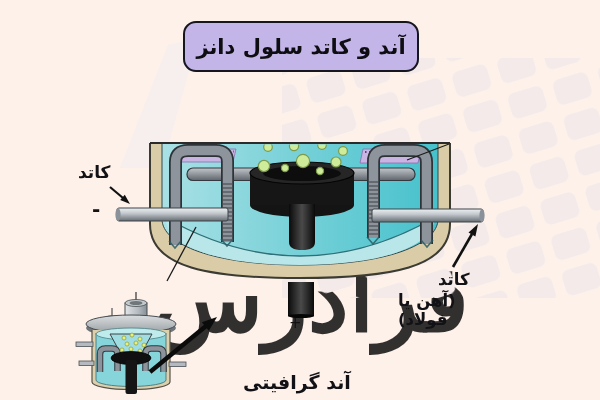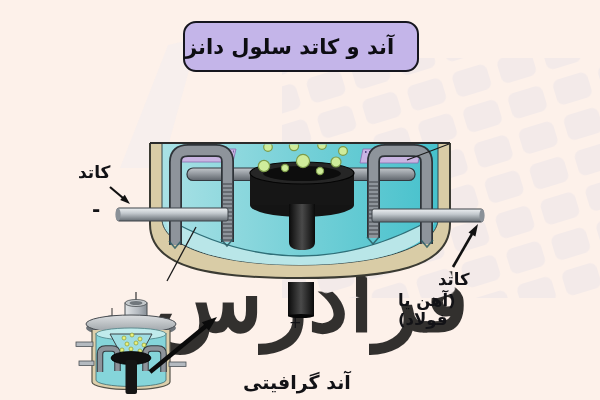--- a/index.html
+++ b/index.html
@@ -14,21 +14,21 @@
     background:var(--background);
   }
   #stage svg{position:absolute;left:0;top:0;z-index:1;}
   .label{
     position:absolute;z-index:2;color:var(--ink);
     font-weight:bold;text-align:left;direction:rtl;line-height:1.15;
   }
   #title-box{
     position:absolute;left:183px;top:21px;width:232px;height:47px;
     background:var(--title-fill);border:2.6px solid #16161e;border-radius:13px;
-    display:flex;align-items:center;justify-content:flex-end;
+    display:flex;align-items:center;justify-content:center;
     font-size:21px;font-weight:bold;color:#0d0d12;direction:rtl;z-index:3;
   }
   #watermark{
     position:absolute;left:100px;top:248px;width:420px;z-index:0;
     font-size:92px;font-weight:bold;color:#000000;opacity:.8;
     text-align:center;direction:rtl;white-space:nowrap;font-family:Liberation Serif, serif;
   }
   #lbl-cathode-left {left:78px; top:163px; width:76px; font-size:17px;}
   #lbl-minus        {left:92px; top:198px; width:22px; font-size:20px;}
   #lbl-cathode-r1   {left:438px;top:271px; width:66px; font-size:16.5px;}

